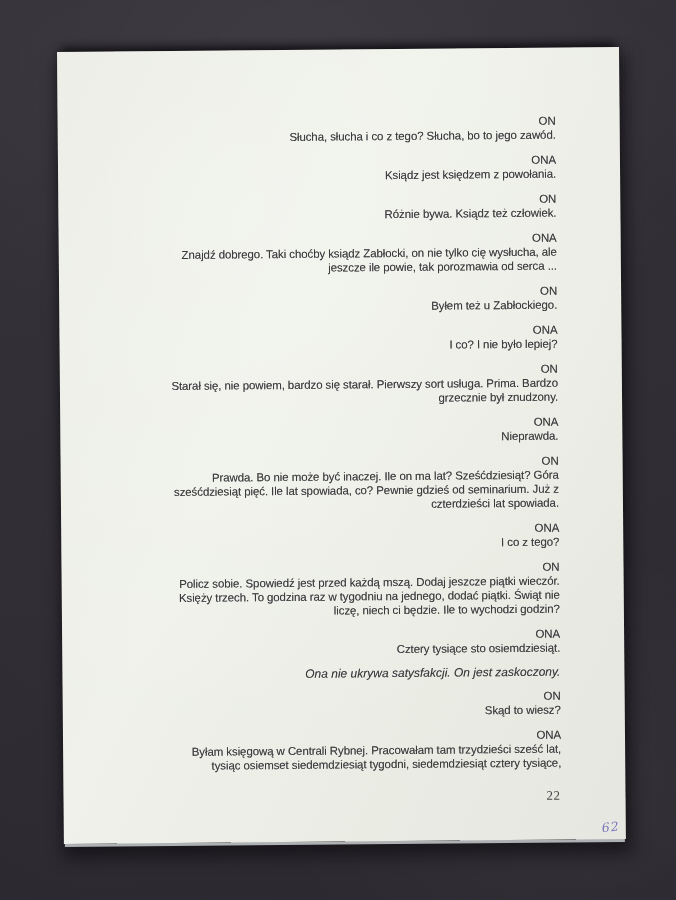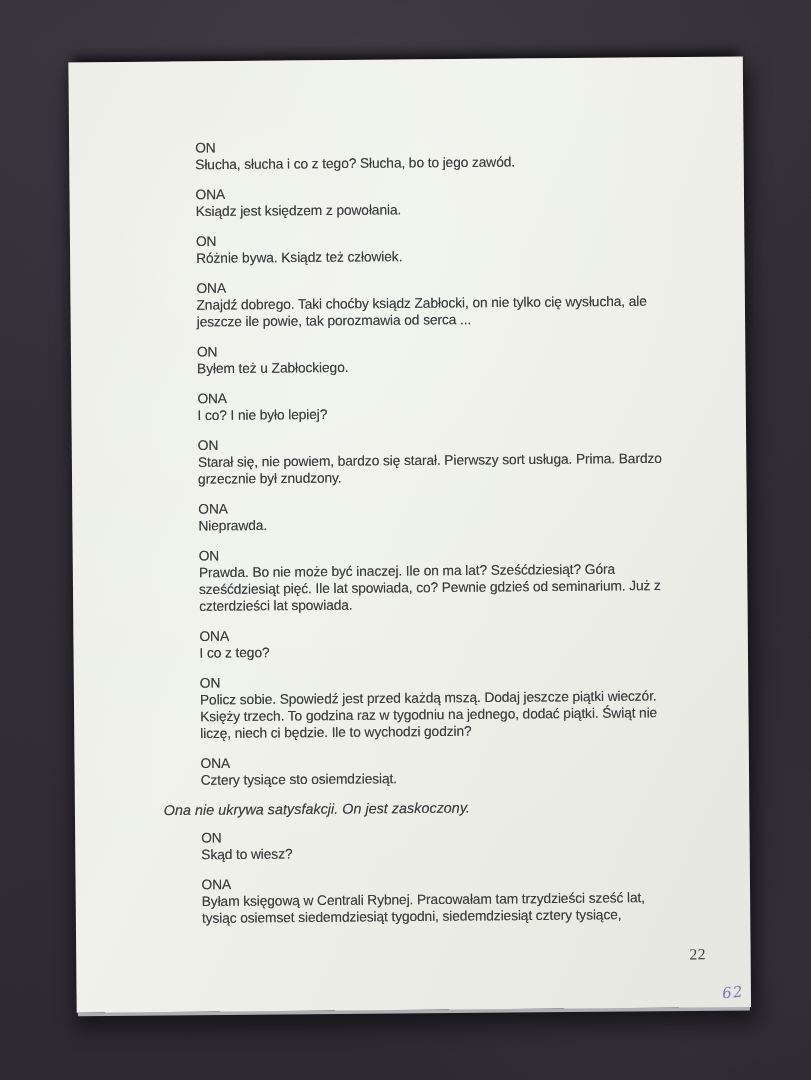--- a/index.html
+++ b/index.html
@@ -14,20 +14,21 @@
     font-family:"Liberation Sans", sans-serif;
     background:#232126;
   }
   .stage{
     position:relative;width:676px;height:900px;overflow:hidden;
     background:
       radial-gradient(ellipse 120% 55% at 45% 6%, rgba(255,255,255,0.05), transparent 62%),
       radial-gradient(ellipse 80% 45% at 88% 88%, rgba(255,255,255,0.035), transparent 60%),
       radial-gradient(ellipse 140% 90% at 50% 50%, rgba(255,255,255,0.02), transparent 70%),
       linear-gradient(158deg, #343138 0%, #2f2c33 45%, #2a272e 100%);
+    text-align: right;
   }
   .paper{
     position:absolute;left:57px;top:52px;width:562px;height:792px;
     transform:rotate(-0.5deg);
     transform-origin:top left;
     background:
       radial-gradient(ellipse 140% 100% at 30% 20%, rgba(255,255,255,0.25), transparent 70%),
       linear-gradient(115deg, #e9ebe3 0%, #eff1ea 38%, #eaece4 72%, #e5e7e0 100%);
     box-shadow:
       0 -8px 9px -4px rgba(10,8,13,0.85),
@@ -46,21 +47,21 @@
   .block .line{white-space:nowrap;}
   .direction{
     font-style:italic;
     margin:-1px 0 10px -31px;
     font-size:12px;
     letter-spacing:0;
   }
   .page-number{
     position:absolute;left:483px;top:740px;
     font-family:"Liberation Serif", serif;
-    font-size:13px;color:#47464a;letter-spacing:0.5px;margin-left:28px;
+    font-size:13px;color:#47464a;letter-spacing:0.5px;
   }
   .handwritten{
     position:absolute;left:538px;top:772px;
     font-family:"DejaVu Serif", serif;
     font-style:italic;
     font-size:12.5px;color:var(--hand);
     transform:rotate(-6deg);
     letter-spacing:1px;
   }
 </style>

